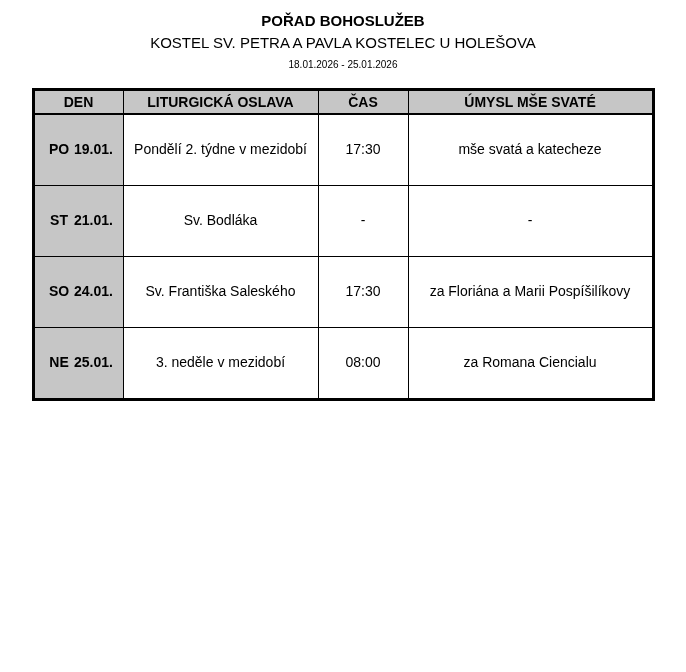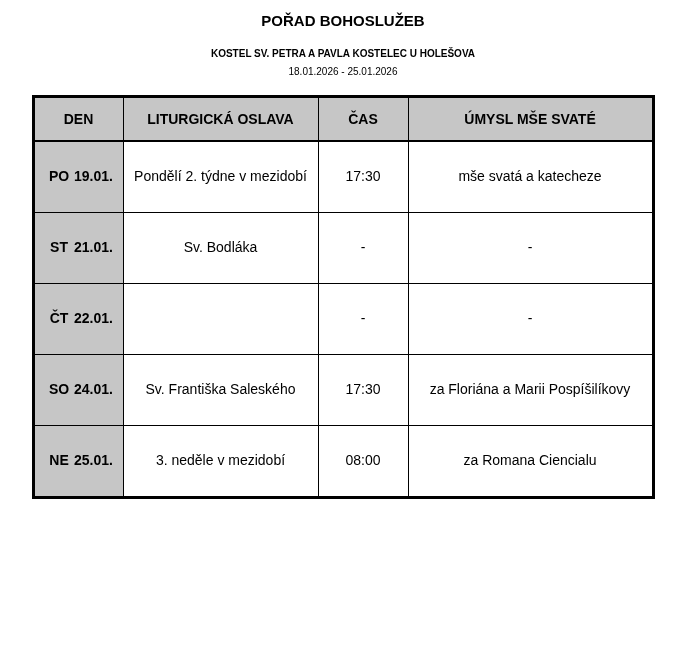--- a/index.html
+++ b/index.html
@@ -16,24 +16,24 @@
     padding-top: 11px;
     background: #ffffff;
   }
   .doc-header { text-align: center; }
   .doc-title {
     font-size: 15px;
     font-weight: bold;
     line-height: 1.35;
   }
   .doc-subtitle {
-    font-size: 10px;
-    font-weight: bold;
+    font-size: 15px;
+    font-weight: normal;
     line-height: 1.35;
-    margin-top: 16px;
+    margin-top: 2px;
   }
   .doc-daterange {
     font-size: 10px;
     margin-top: 5px;
   }
   table.schedule {
     border-collapse: collapse;
     table-layout: fixed;
     width: 620px;
     margin: 18px auto 0 auto;
@@ -44,21 +44,21 @@
   table.schedule col.c-cas   { width: 90px; }
   table.schedule col.c-umysl { width: 245px; }
   table.schedule th {
     border: 1px solid #000000;
     border-bottom: 2px solid #000000;
     background: #c6c6c6;
     font-size: 14px;
     font-weight: bold;
     text-align: center;
     height: 20px;
-    padding: 11px 2px;
+    padding: 1px 2px;
   }
   table.schedule td {
     border: 1px solid #000000;
     font-size: 14px;
     text-align: center;
     vertical-align: middle;
     height: 66px;
     padding: 2px 8px;
     line-height: 1.35;
   }
@@ -106,26 +106,20 @@
         <td>17:30</td>
         <td>mše svatá a katecheze</td>
       </tr>
       <tr>
         <td class="cell-den"><span class="day-abbr">ST</span><span>21.01.</span></td>
         <td>Sv. Bodláka</td>
         <td>-</td>
         <td>-</td>
       </tr>
       <tr>
-        <td class="cell-den"><span class="day-abbr">ČT</span><span>22.01.</span></td>
-        <td></td>
-        <td>-</td>
-        <td>-</td>
-      </tr>
-      <tr>
         <td class="cell-den"><span class="day-abbr">SO</span><span>24.01.</span></td>
         <td>Sv. Františka Saleského</td>
         <td>17:30</td>
         <td>za Floriána a Marii Pospíšilíkovy</td>
       </tr>
       <tr>
         <td class="cell-den"><span class="day-abbr">NE</span><span>25.01.</span></td>
         <td>3. neděle v mezidobí</td>
         <td>08:00</td>
         <td>za Romana Ciencialu</td>

